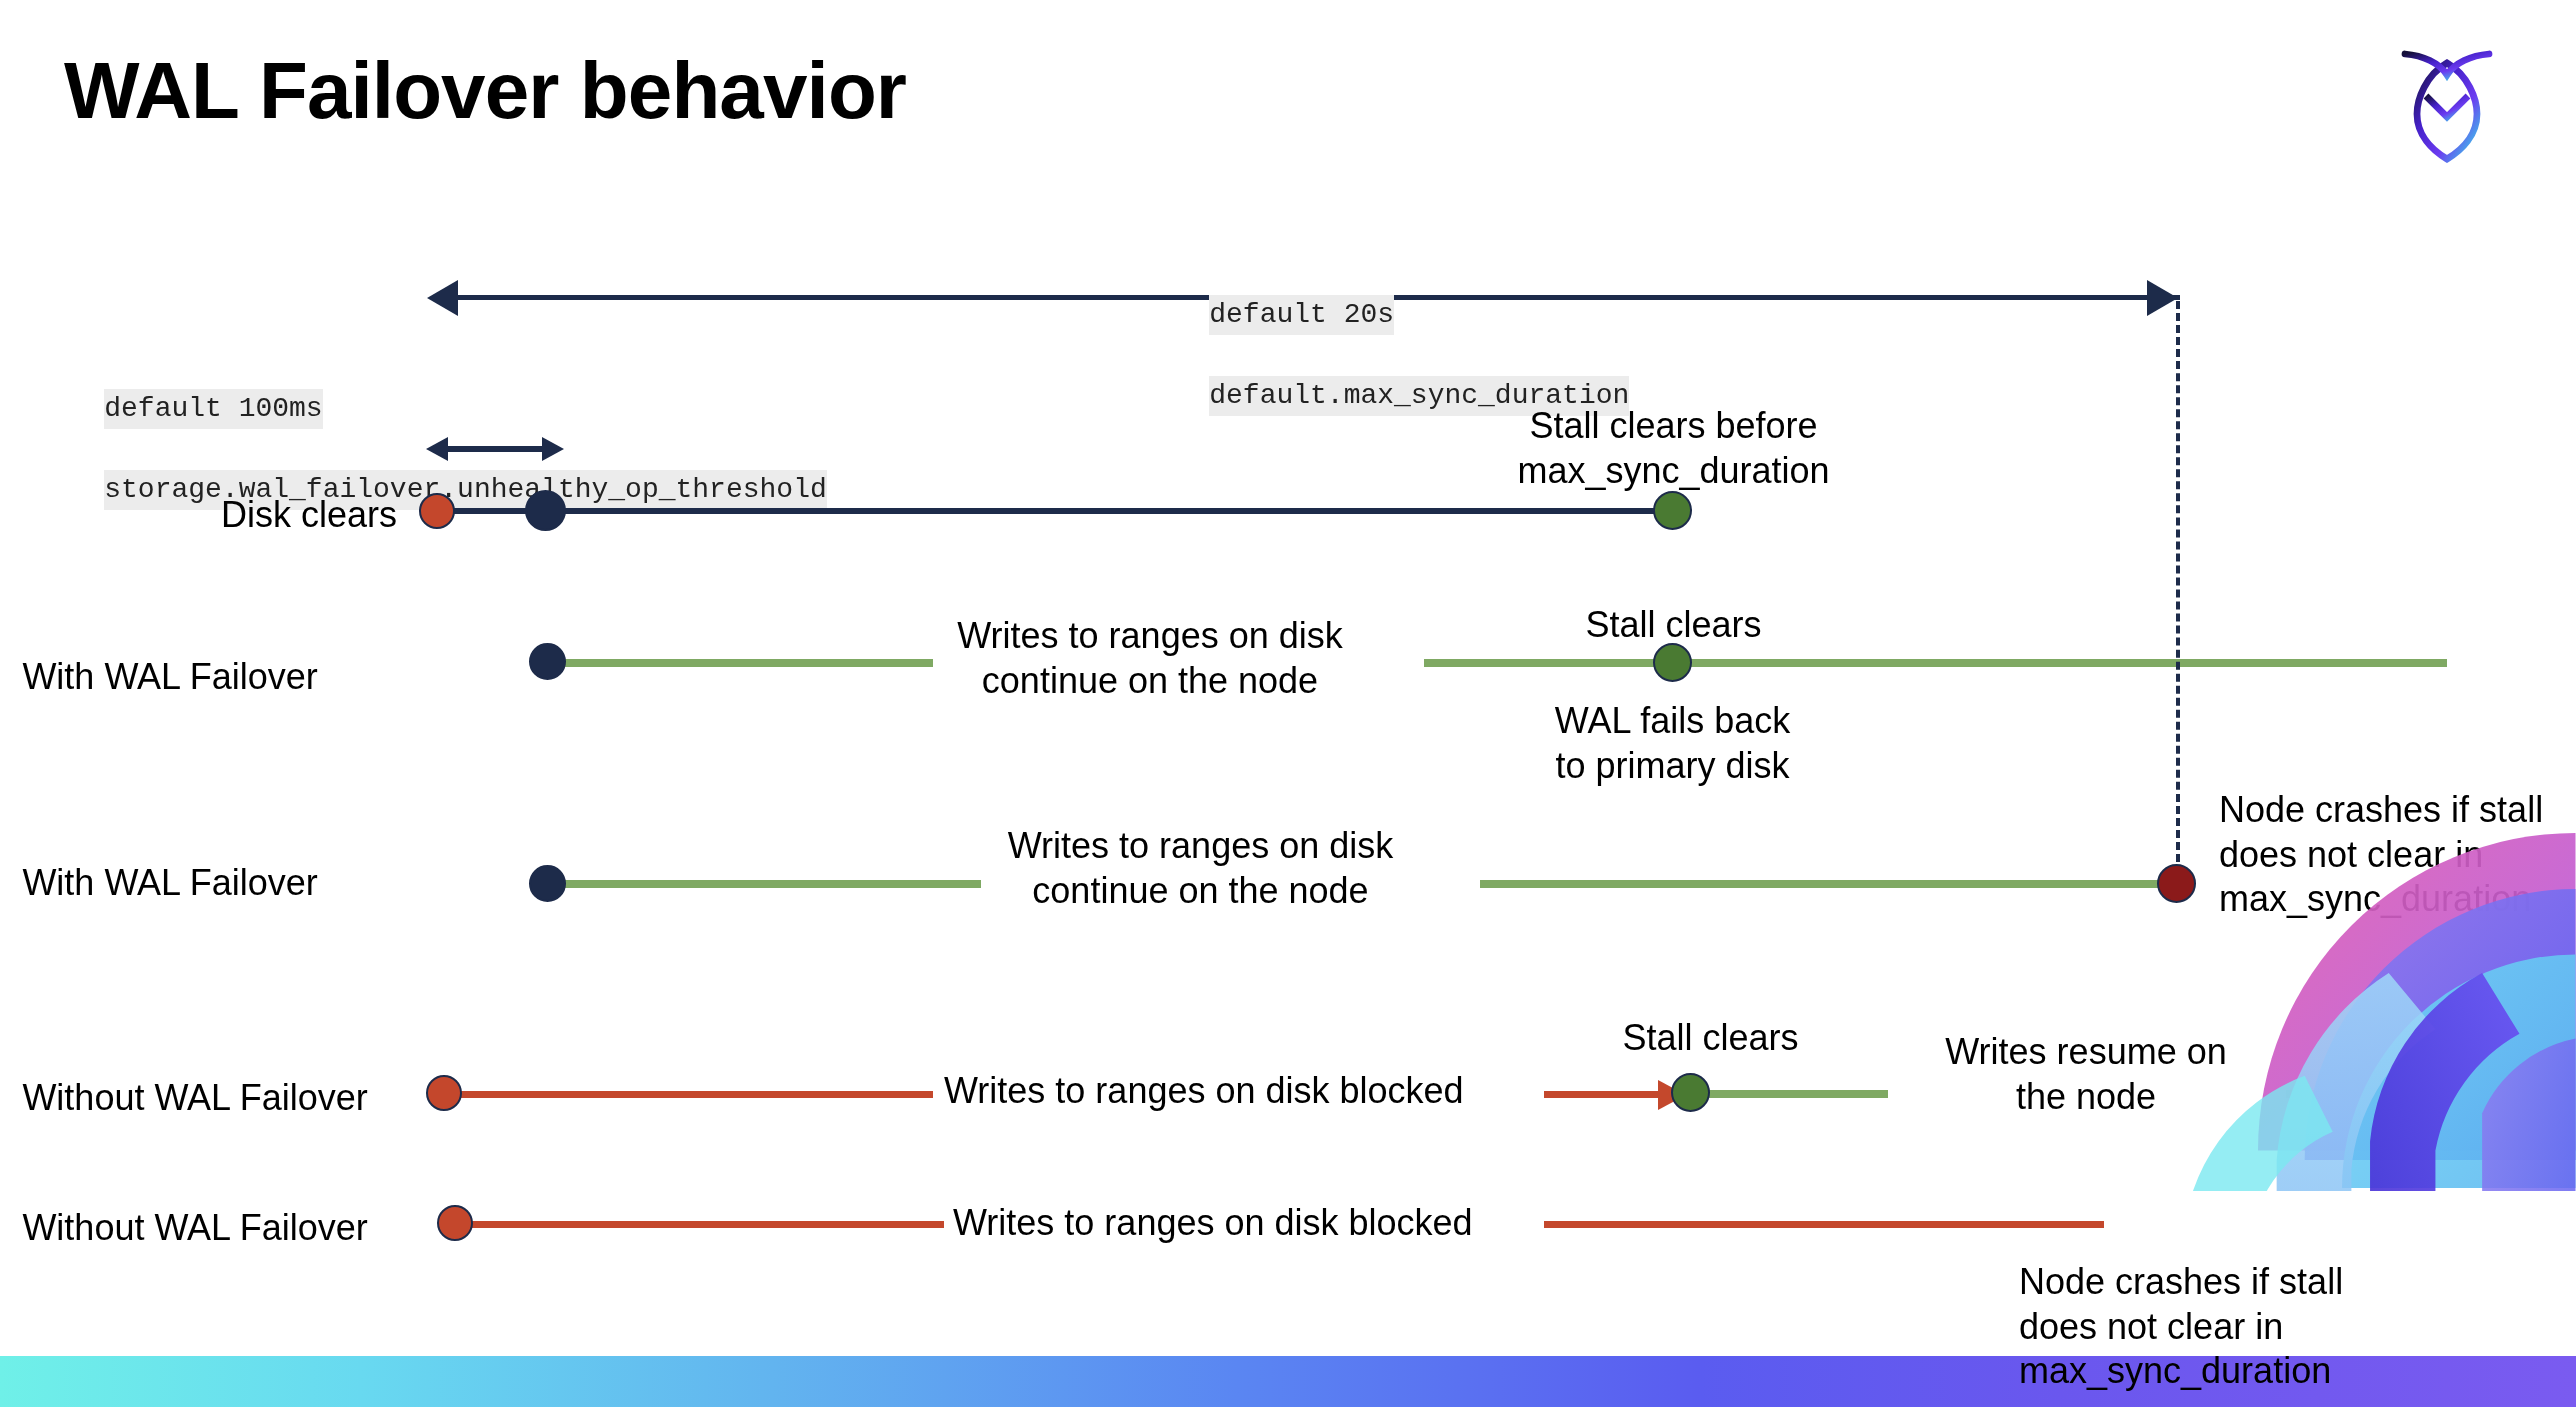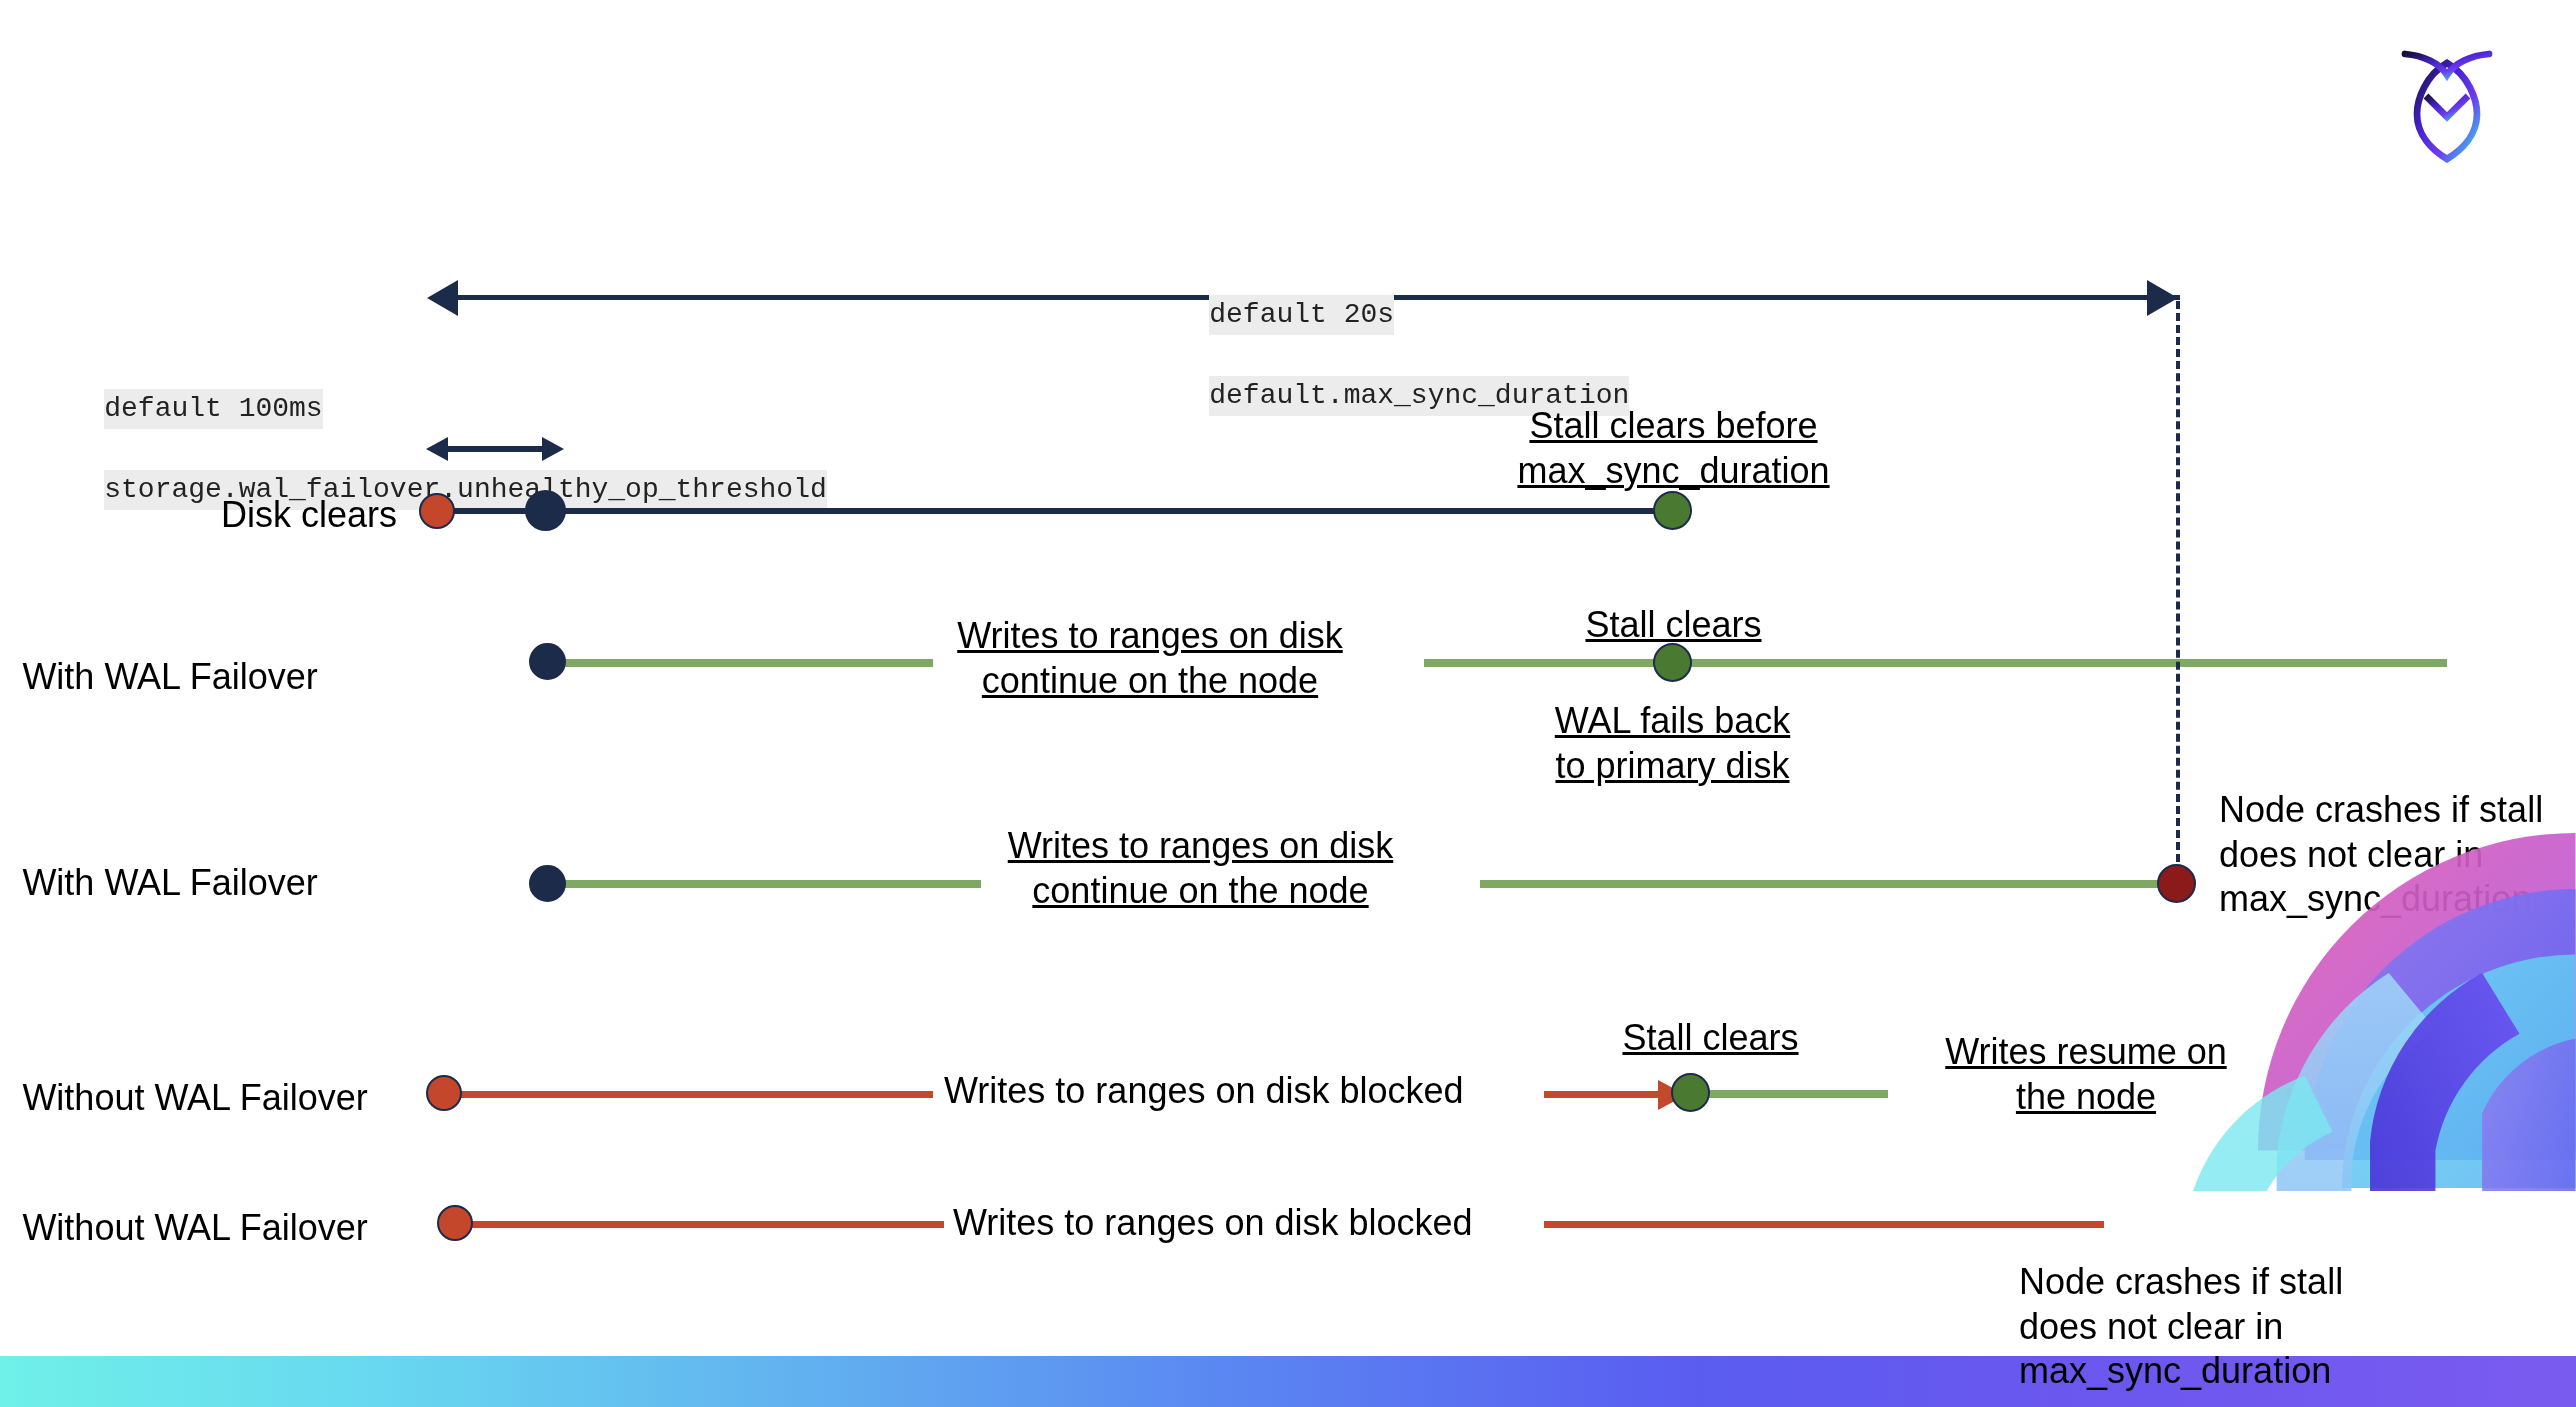--- a/index.html
+++ b/index.html
@@ -69,21 +69,21 @@
   }
 
   
   .txt {
     position: absolute;
     color: #000000;
     font-size: 36px;
     line-height: 1.24;
     white-space: pre-line;
   }
-  .txt.center { text-align: center; text-decoration: underline; }
+  .txt.center { text-align: center; }
   .txt.left   { text-align: left; }
 
   
   .rowlabel {
     position: absolute;
     font-size: 36px;
     color: #000000;
     white-space: nowrap;
   }
 
@@ -157,20 +157,21 @@
     border-top: 15px solid transparent;
     border-bottom: 15px solid transparent;
     border-left: 28px solid #c4482c;
   }
 </style>
 </head>
 <body>
 
 <div id="slide">
 
+  <div id="title">WAL Failover behavior</div>
 
   <div id="logo">
     <svg viewBox="0 0 100 100" width="150" height="150" aria-hidden="true">
       <defs>
         <linearGradient id="lg" x1="0" y1="0" x2="1" y2="1">
           <stop offset="0%" stop-color="#15103a"></stop>
           <stop offset="35%" stop-color="#4521c9"></stop>
           <stop offset="65%" stop-color="#6b3bf0"></stop>
           <stop offset="100%" stop-color="#35e0e8"></stop>
         </linearGradient>

